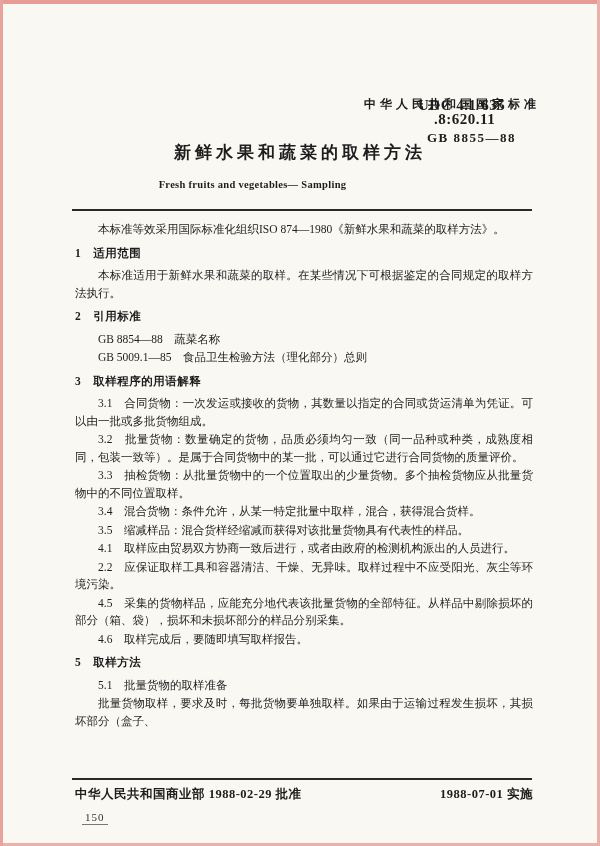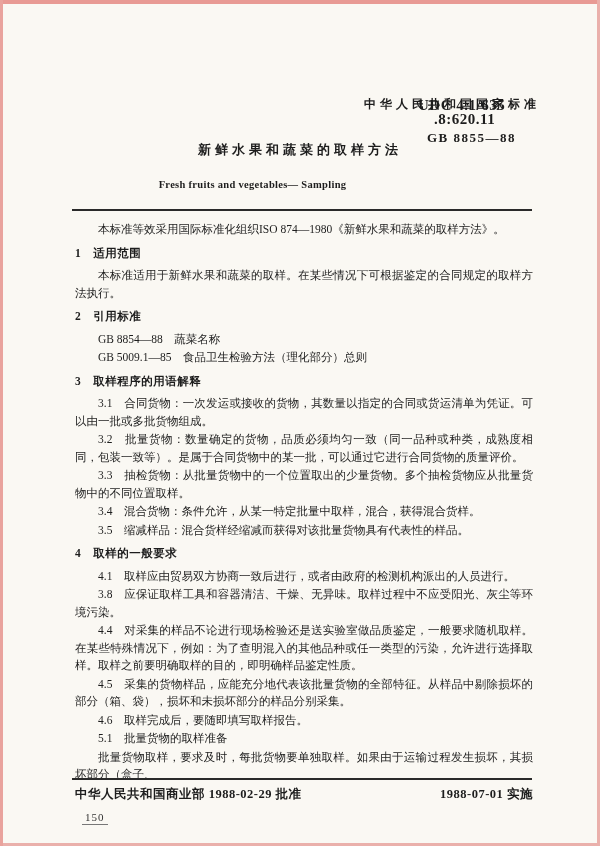--- a/index.html
+++ b/index.html
@@ -29,21 +29,21 @@
     font-size: 15px; font-weight: bold; line-height: 13.5px;
     letter-spacing: 0.5px;
   }
   .udc-line2 { padding-left: 16px; }
   .gb-no {
     position: absolute; top: 130px; left: 427px;
     font-size: 13px; font-weight: bold; letter-spacing: 1.5px;
   }
   .doc-title {
     position: absolute; top: 141px; left: 0; width: 600px;
-    text-align: center; font-weight: bold; font-size: 13px;
+    text-align: center; font-weight: bold; font-size: 17px;
     letter-spacing: 4px;
   }
   .doc-title-en {
     position: absolute; top: 179px; left: 0; width: 505px;
     text-align: center; font-weight: bold; font-size: 10.5px;
     letter-spacing: 0.3px;
   }
   .rule-top {
     position: absolute; top: 209px; left: 72px; width: 460px;
     height: 2px; background: #2a2a2a;
@@ -99,26 +99,25 @@
   <p class="para">本标准适用于新鲜水果和蔬菜的取样。在某些情况下可根据鉴定的合同规定的取样方法执行。</p>
   <p class="h">2　引用标准</p>
   <p class="para">GB 8854—88　蔬菜名称</p>
   <p class="para">GB 5009.1—85　食品卫生检验方法（理化部分）总则</p>
   <p class="h">3　取样程序的用语解释</p>
   <p class="para">3.1　合同货物：一次发运或接收的货物，其数量以指定的合同或货运清单为凭证。可以由一批或多批货物组成。</p>
   <p class="para">3.2　批量货物：数量确定的货物，品质必须均匀一致（同一品种或种类，成熟度相同，包装一致等）。是属于合同货物中的某一批，可以通过它进行合同货物的质量评价。</p>
   <p class="para">3.3　抽检货物：从批量货物中的一个位置取出的少量货物。多个抽检货物应从批量货物中的不同位置取样。</p>
   <p class="para">3.4　混合货物：条件允许，从某一特定批量中取样，混合，获得混合货样。</p>
   <p class="para">3.5　缩减样品：混合货样经缩减而获得对该批量货物具有代表性的样品。</p>
-  <p class="h">4　取样的一般要求</p>
   <p class="para">4.1　取样应由贸易双方协商一致后进行，或者由政府的检测机构派出的人员进行。</p>
-  <p class="para">3.8　应保证取样工具和容器清洁、干燥、无异味。取样过程中不应受阳光、灰尘等环境污染。</p>
-  <p class="para">4.4　对采集的样品不论进行现场检验还是送实验室做品质鉴定，一般要求随机取样。在某些特殊情况下，例如：为了查明混入的其他品种或任一类型的污染，允许进行选择取样。取样之前要明确取样的目的，即明确样品鉴定性质。</p>
+  <p class="para">2.2　应保证取样工具和容器清洁、干燥、无异味。取样过程中不应受阳光、灰尘等环境污染。</p>
   <p class="para">4.5　采集的货物样品，应能充分地代表该批量货物的全部特征。从样品中剔除损坏的部分（箱、袋），损坏和未损坏部分的样品分别采集。</p>
   <p class="para">4.6　取样完成后，要随即填写取样报告。</p>
+  <p class="h">5　取样方法</p>
   <p class="para">5.1　批量货物的取样准备</p>
   <p class="para">批量货物取样，要求及时，每批货物要单独取样。如果由于运输过程发生损坏，其损坏部分（盒子、</p>
 </div>
 
 <div class="rule-bottom"></div>
 
 <div class="doc-footer">
   <span>中华人民共和国商业部 1988-02-29 批准</span>
   <span>1988-07-01 实施</span>
 </div>

